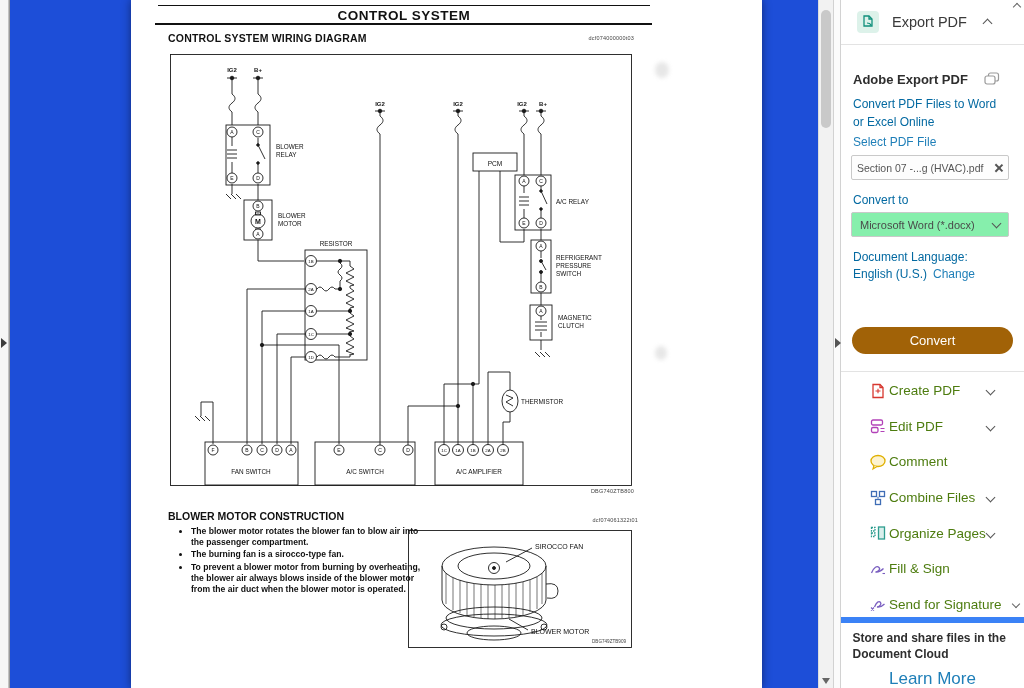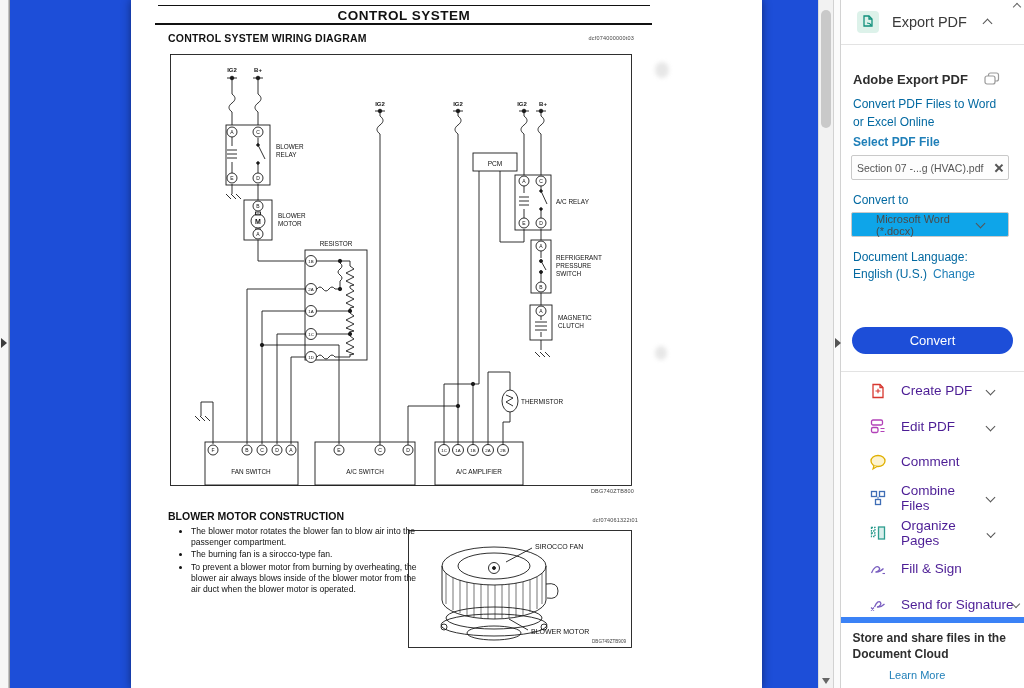--- a/index.html
+++ b/index.html
@@ -31,21 +31,21 @@
 
   #wiring { position:absolute; left:39px; top:54px; }
   #wiring text { font-family:"Liberation Sans", sans-serif; fill:#111; stroke:none; }
   .lbl  { font-size:6.4px; }
   .plbl { font-size:6px; font-weight:bold; }
   .tA   { font-size:5px; text-anchor:middle; }
   .tB   { font-size:4.4px; text-anchor:middle; }
   .boxlbl { font-size:6.6px; text-anchor:middle; }
 
   .con-heading { position:absolute; left:37px; top:510px; font-size:10.5px; font-weight:bold; }
-  .con-bullets { position:absolute; left:60px; top:526px; width:232px; font-size:8.6px; line-height:1.3; }
+  .con-bullets { position:absolute; left:60px; top:526px; width:232px; font-size:8.6px; line-height:1.3;font-weight:bold; }
   .con-bullets li { margin-bottom:1px; }
   #fanfig { position:absolute; left:277px; top:530px; }
   #fanfig text { font-family:"Liberation Sans", sans-serif; fill:#111; stroke:none; }
 
   
   .doc-scrollbar { position:absolute; left:818px; top:0; width:15px; height:688px; background:#f2f2f2;
                    border-left:1px solid #dcdcdc; }
   .doc-thumb { position:absolute; left:2px; top:10px; width:10px; height:118px; background:#c9c9c9; border-radius:5px; }
   .sb-down { position:absolute; left:3px; bottom:4px; width:0; height:0;
              border-left:4.5px solid transparent; border-right:4.5px solid transparent; border-top:6px solid #666; }
@@ -70,33 +70,33 @@
   .sb-link   { font-size:12px; color:#1f7fb8; cursor:pointer; }
   .premium-ic { position:absolute; right:24px; top:72px; }
   .desc { top:95px; width:152px; line-height:1.5; }
   .file-box { position:absolute; left:10px; top:155px; width:158px; height:25px; border:1px solid #c9c9c9;
               border-radius:2px; background:#fdfdfd; display:flex; align-items:center; padding:0 5px; }
   .file-name { font-size:10.5px; color:#555; flex:1; white-space:nowrap; overflow:hidden; }
   .clear-x { position:relative; width:10px; height:10px; cursor:pointer; }
   .clear-x::before, .clear-x::after { content:""; position:absolute; left:4.5px; top:0; width:1.5px; height:10px; background:#555; }
   .clear-x::before { transform:rotate(45deg); } .clear-x::after { transform:rotate(-45deg); }
   .dropdown { position:absolute; left:10px; top:212px; width:158px; height:25px; border:1px solid #c9c9c9;
-              border-radius:2px; background:#0ea5e9; display:flex; align-items:center; padding:0 24px; cursor:pointer; }
+              border-radius:2px; background:#86efac; display:flex; align-items:center; padding:0 8px; cursor:pointer; }
   .dd-text { font-size:11px; color:#4a4a4a; flex:1; }
   .convert-btn { position:absolute; left:11px; top:327px; width:161px; height:27px; border-radius:14px;
-                 background:#1d4ed8; color:#fff; font-size:13px; display:flex; align-items:center;
+                 background:#a16207; color:#fff; font-size:13px; display:flex; align-items:center;
                  justify-content:center; cursor:pointer; }
   .tools { position:absolute; left:0; top:373px; width:183px; height:244px; overflow:hidden; }
   .tool-row { height:35.6px; display:flex; align-items:center; padding-left:28px; cursor:pointer; }
   .tool-ic { width:18px; height:18px; flex:0 0 18px; }
-  .tool-label { font-size:13.5px; color:#4c1d95; margin-left:14px; }
+  .tool-label { font-size:13.5px; color:#4d7c0f; margin-left:2px; }
   .tool-chev { margin-left:auto; margin-right:30px; }
   .sb-footer { position:absolute; left:0; right:0; top:617px; border-top:6px solid #3b82f6; text-align:left; }
   .footer-text { margin:8px auto 0; width:160px; font-size:12px; font-weight:bold; color:#2e2e2e; line-height:1.3; }
-  .footer-link { display:inline-block; margin-top:7px; font-size:11px;padding-left:48px; }
+  .footer-link { display:inline-block; margin-top:7px; font-size:17px;padding-left:48px; }
   .sb-chev { width:6px; height:6px; border-right:1.5px solid #666; border-bottom:1.5px solid #666; display:block; }
 </style>
 </head>
 <body>
 
 <div class="left-gutter">
   <div class="tri-right gutter-arrow"></div>
 </div>
 
 <div class="canvas">
@@ -439,21 +439,21 @@
   <div class="sb-bold" style="top:72px;">Adobe Export PDF</div>
   <span class="premium-ic">
     <svg width="16" height="14" viewBox="0 0 16 14" fill="none" stroke="#9a9a9a" stroke-width="1.2">
       <rect x="4.5" y="1" width="10" height="8" rx="2"></rect>
       <rect x="1" y="4" width="10" height="8" rx="2" fill="#fff"></rect>
     </svg>
   </span>
 
   <div class="sb-label desc">Convert PDF Files to Word or Excel Online</div>
 
-  <div class="sb-label sb-link" style="top:135px; position:absolute;font-weight:bold;">Select PDF File</div>
+  <div class="sb-label sb-link" style="top:135px; position:absolute;">Select PDF File</div>
 
   <div class="file-box">
     <span class="file-name">Section 07 -...g (HVAC).pdf</span>
     <span class="clear-x"></span>
   </div>
 
   <div class="sb-label" style="top:193px;">Convert to</div>
 
   <div class="dropdown">
     <span class="dd-text">Microsoft Word (*.docx)</span>

